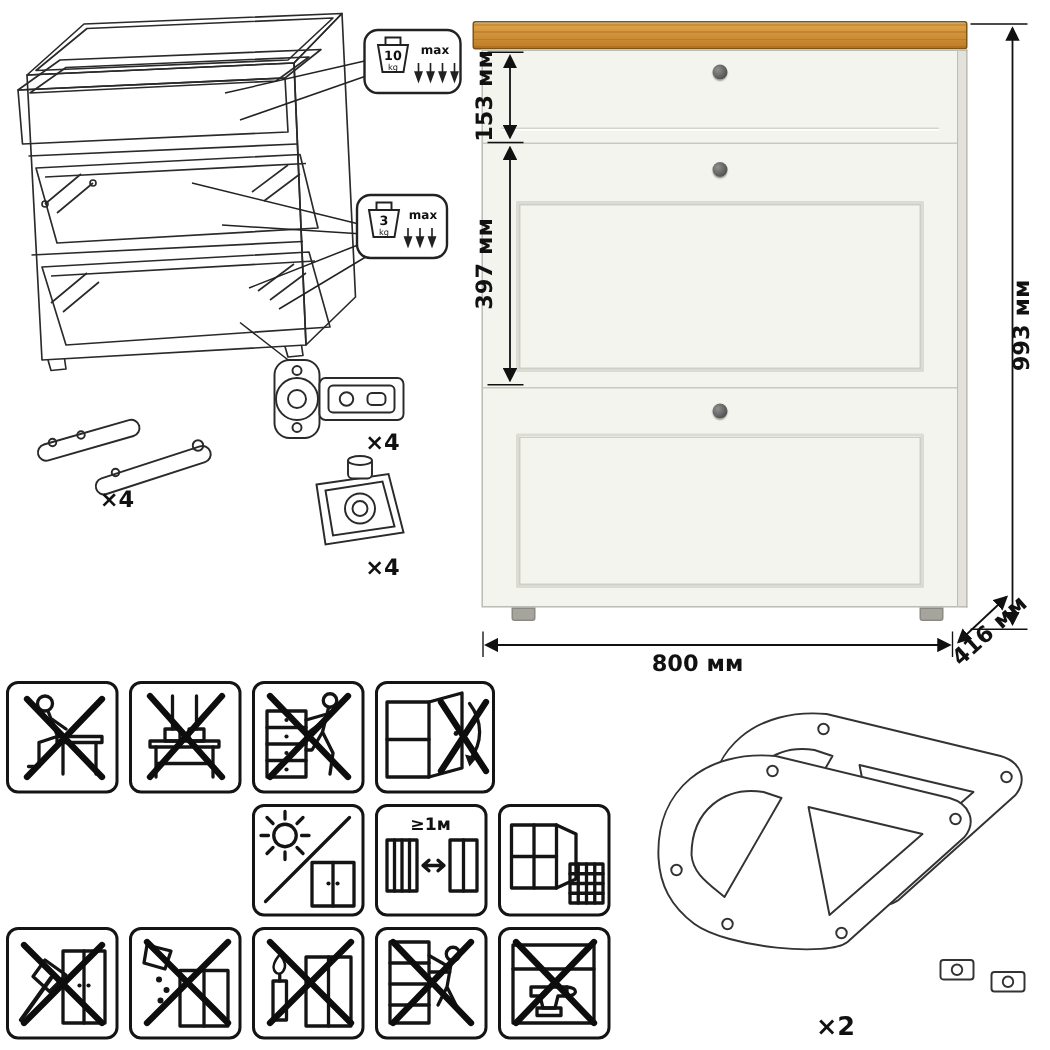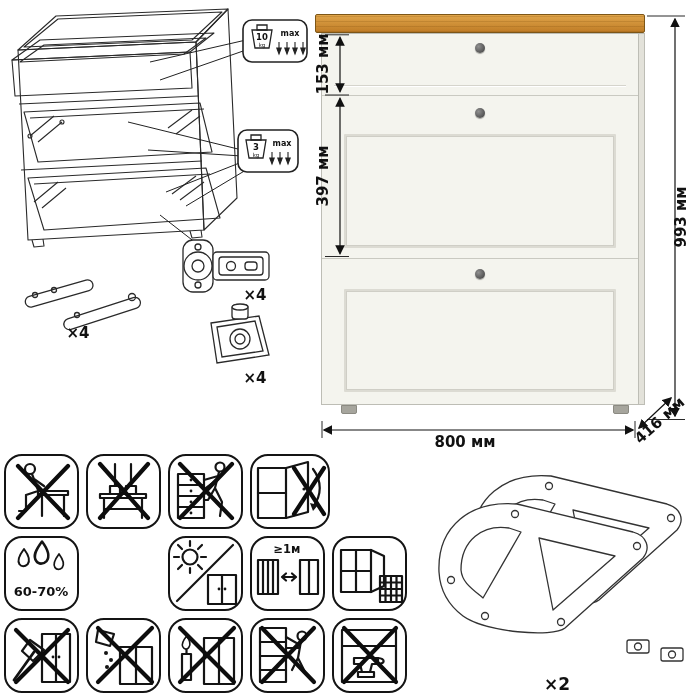--- a/index.html
+++ b/index.html
@@ -30,21 +30,21 @@
   .foot-l{left:26px}.foot-r{left:298px}
   .dims{position:absolute;left:0;top:0}
   .dtxt{font-size:15px;font-weight:bold;fill:#111}
 
   
   .leftpanel{position:absolute;left:0;top:0}
   .qty{font-size:15px;font-weight:bold;fill:#111}
 
   
   .grid{position:absolute;left:4px;top:454px;width:412px;height:242px}
-  .tile{position:absolute;width:75px;height:75px;background:#fff;border:2.5px solid #141414;border-radius:18px}
+  .tile{position:absolute;width:75px;height:75px;background:#fff;border:2.5px solid #141414;border-radius:8px}
   .tile svg{position:absolute;left:0;top:0}
   .pict{stroke:#141414;fill:none;stroke-width:2.2;stroke-linecap:round;stroke-linejoin:round}
   .pict .fillk, .fillk{fill:#141414;stroke:none}
   .px{stroke:#0d0d0d;stroke-width:4.2;fill:none;stroke-linecap:round}
   .ptxt{fill:#111;font-weight:bold}
 
   
   .frames{position:absolute;left:415px;top:448px}
 </style>
 </head>
@@ -265,30 +265,20 @@
           <path d="M6,37 H34"></path>
           <path d="M34,12 L56,6 L56,56 L34,62"></path>
           <circle class="fillk" cx="52" cy="33" r="1.6"></circle>
           <path d="M61,13 C70,25 70,39 61,51"></path>
           <path class="fillk" d="M58,47 L61,55 L66,49 Z"></path>
         </g>
         <path class="px" d="M42,12 L72,58 M72,12 L42,58"></path>
       </svg>
     </div>
 
-    <div class="tile" style="left:0;top:82px">
-      <svg width="70" height="70" viewBox="0 0 70 70">
-        <g class="pict">
-          <path transform="translate(18,20) scale(0.9)" d="M0,-10 C6,-2 7,3 4,7 C1,10 -3,10 -5,7 C-8,3 -6,-2 0,-10 Z"></path>
-          <path transform="translate(36,15) scale(1.15)" d="M0,-10 C6,-2 7,3 4,7 C1,10 -3,10 -5,7 C-8,3 -6,-2 0,-10 Z"></path>
-          <path transform="translate(53,24) scale(0.8)" d="M0,-10 C6,-2 7,3 4,7 C1,10 -3,10 -5,7 C-8,3 -6,-2 0,-10 Z"></path>
-        </g>
-        <text class="ptxt" x="35" y="58" font-size="13" text-anchor="middle">60-70%</text>
-      </svg>
-    </div>
 
 
     <div class="tile" style="left:164px;top:82px">
       <svg width="70" height="70" viewBox="0 0 70 70">
         <g class="pict">
           <path d="M7,63 L63,7"></path>
           <circle cx="20" cy="19" r="7.5"></circle>
           <path d="M20,8 V3 M28,11 L32,7 M31,19 H36 M12,11 L8,7 M9,19 H4 M20,30 V35 M28,27 L32,31 M12,27 L8,31"></path>
           <rect x="38" y="37" width="28" height="29"></rect>
           <path d="M52,37 V66"></path>

